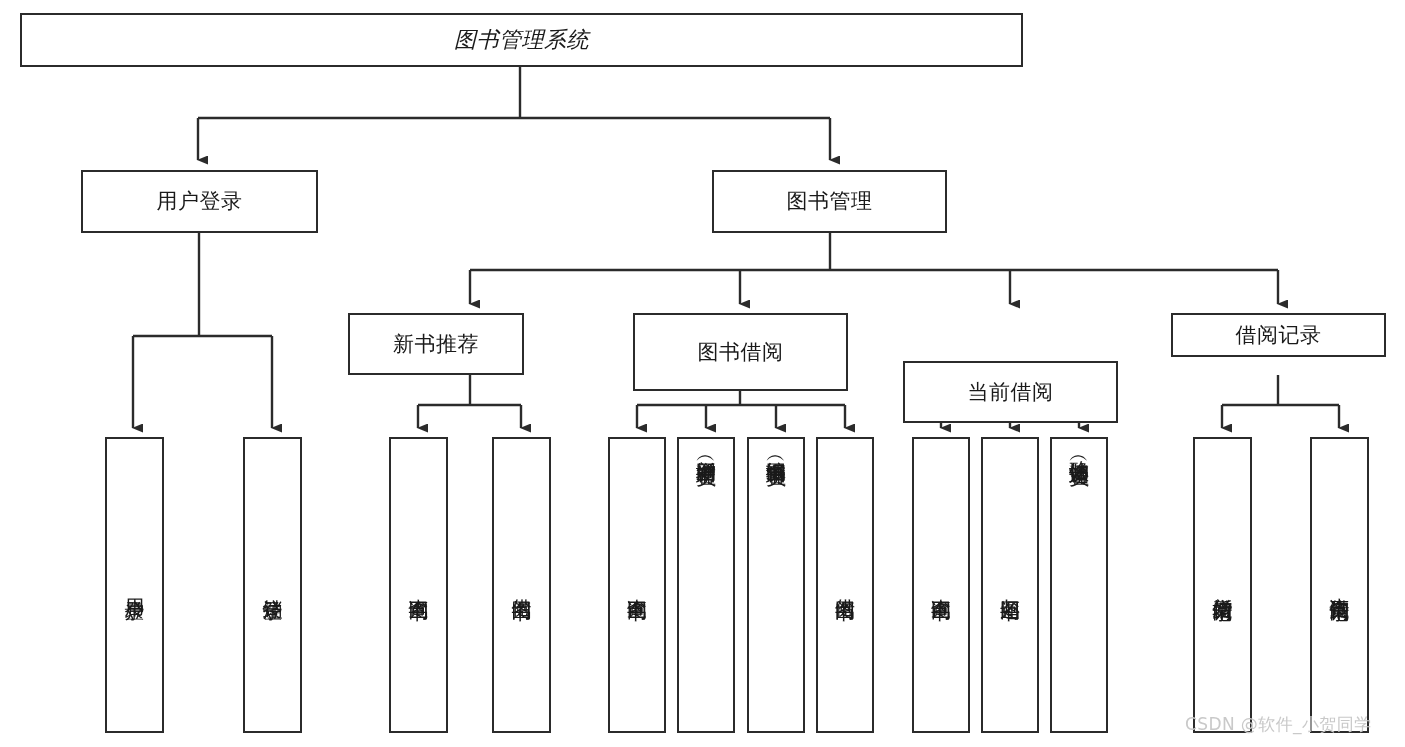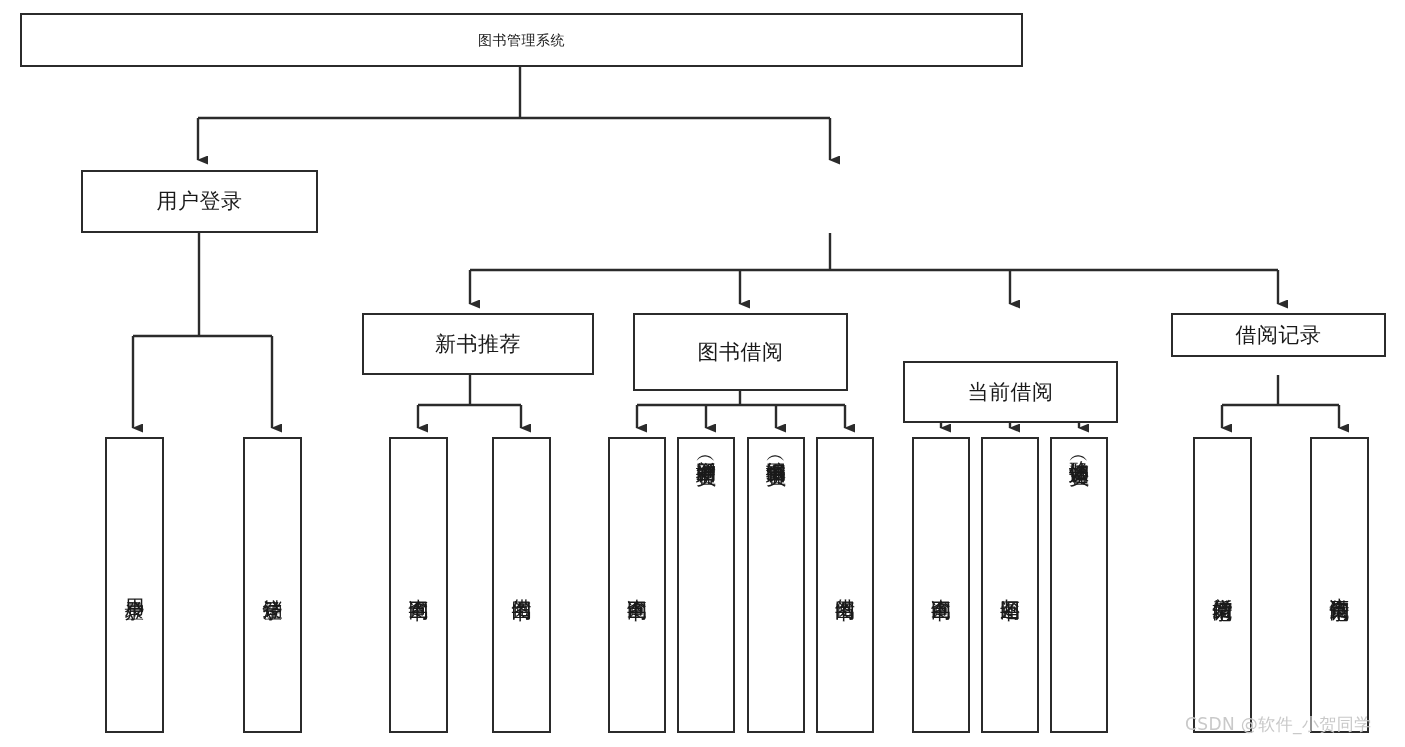--- a/index.html
+++ b/index.html
@@ -38,21 +38,22 @@
     display: block;
     text-align: center;
     line-height: 1.18;
     white-space: pre;
   }
   .node.horiz .label {
     font-size: 21px;
     letter-spacing: 0.5px;
   }
   .node.root .label {
-    font-size: 14px;
+    font-size: 22px;
+    font-style: italic;
   }
   .node.vert {
     align-items: flex-start;
     justify-content: center;
     padding-top: 6px;
   }
   .node.vert .label {
     writing-mode: vertical-rl;
     text-orientation: upright;
     font-size: 20px;
@@ -130,22 +131,25 @@
     </g>
   </svg>
 
   <div class="node root horiz" style="left:20px; top:13px; width:1003px; height:54px;">
     <span class="label">图书管理系统</span>
   </div>
 
   <div class="node horiz" style="left:81px; top:170px; width:237px; height:63px;">
     <span class="label">用户登录</span>
   </div>
-
-  <div class="node horiz" style="left:362px; top:313px; width:232px; height:62px;">
+  <div class="node horiz" style="left:712px; top:170px; width:235px; height:63px;">
+    <span class="label">图书管理</span>
+  </div>
+
+  <div class="node horiz" style="left:348px; top:313px; width:176px; height:62px;">
     <span class="label">新书推荐</span>
   </div>
   <div class="node horiz" style="left:633px; top:313px; width:215px; height:78px;">
     <span class="label">图书借阅</span>
   </div>
   <div class="node horiz" style="left:903px; top:313px; width:215px; height:62px;margin-top:48px;">
     <span class="label">当前借阅</span>
   </div>
   <div class="node horiz" style="left:1171px; top:313px; width:215px; height:44px;">
     <span class="label">借阅记录</span>

